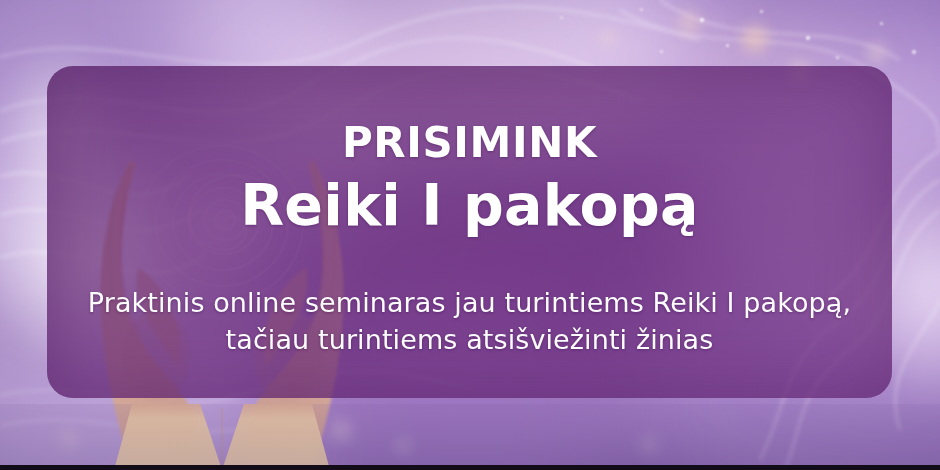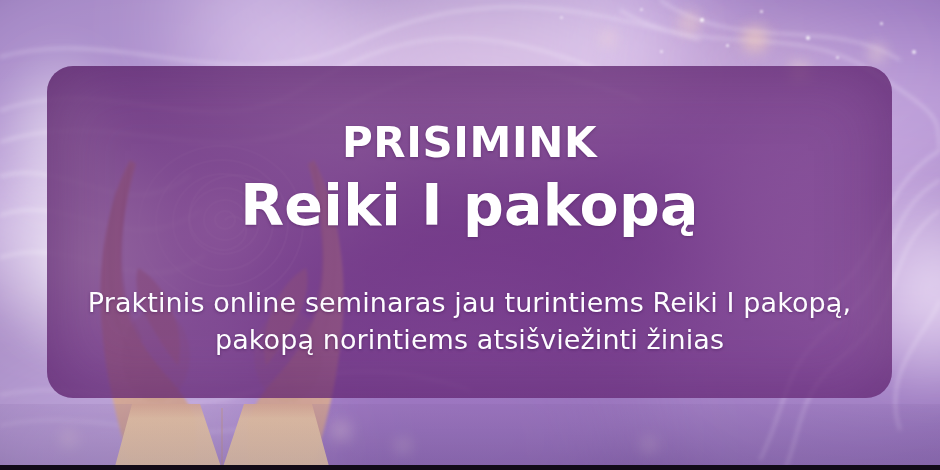--- a/index.html
+++ b/index.html
@@ -299,18 +299,18 @@
       <path d="M240 254 L 172 254 L 150 320 L 258 320 Z" fill="url(#wrist)" opacity="0.98"></path>
       <path d="M150 258 L 150 320" stroke="#c79a7a" stroke-width="2" opacity="0.35"></path>
     </svg>
   </div>
 
   <div class="panel"></div>
 
   <div class="content">
     <h1 class="headline">PRISIMINK</h1>
     <h2 class="headline-2">Reiki I pakopą</h2>
-    <p class="subtitle">Praktinis online seminaras jau turintiems Reiki I pakopą, pakopą norintiems atsišviežinti žinias</p>
+    <p class="subtitle">Praktinis online seminaras jau turintiems Reiki I pakopą, tačiau turintiems atsišviežinti žinias</p>
   </div>
 
   <div class="bottom-veil"></div>
   <div class="bottom-strip"></div>
 </div>
 
 </body></html>

